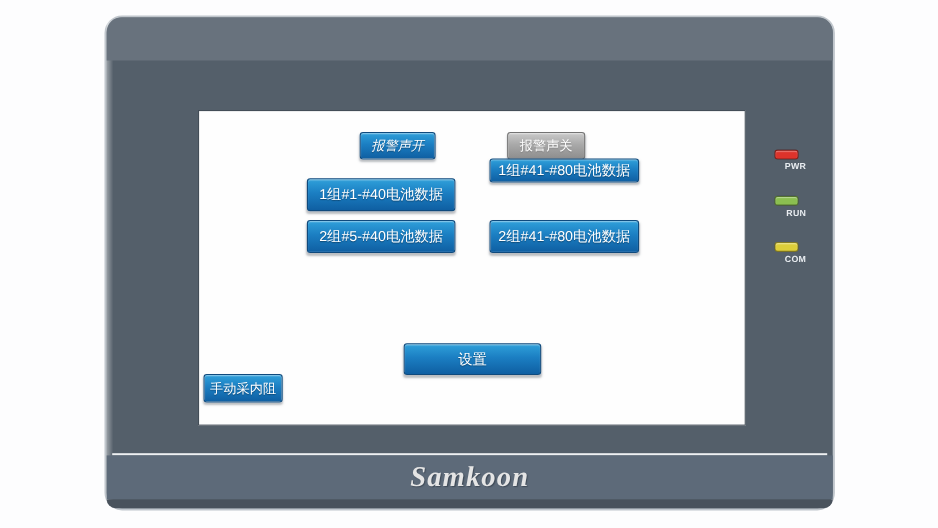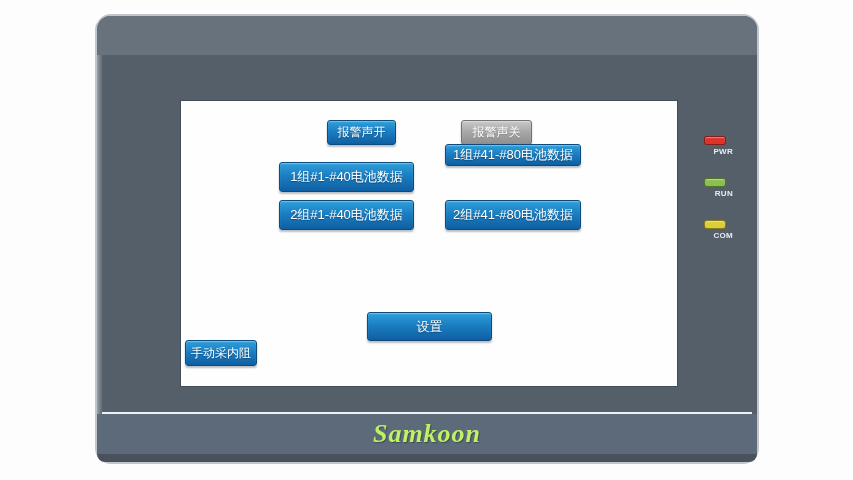--- a/index.html
+++ b/index.html
@@ -48,21 +48,21 @@
     box-shadow: 0 2px 2px rgba(60,70,80,0.35), inset 0 1px 1px rgba(255,255,255,0.35);
   }
   .btn.gray {
     background: linear-gradient(180deg, #c9c9c9 0%, #a9a9a9 45%, #8e8e8e 100%);
     border-color: #737373;
     text-shadow: 0 1px 1px rgba(80,80,80,0.35);
   }
   .btn.small { font-size: 12px; }
 
   
-  .b-alarm-on   { left: 146px; top: 19px;  width: 69px;  height: 25px; }
+  .b-alarm-on   { left: 146px; top: 19px;  width: 69px;  height: 25px; font-style: italic; }
   .b-alarm-off  { left: 280px; top: 19px;  width: 71px;  height: 25px; }
   .b-g1a        { left: 98px;  top: 61px;  width: 135px; height: 30px; }
   .b-g1b        { left: 264px; top: 43px;  width: 136px; height: 22px; }
   .b-g2a        { left: 98px;  top: 99px;  width: 135px; height: 30px; }
   .b-g2b        { left: 264px; top: 99px;  width: 136px; height: 30px; }
   .b-single     { left: 186px; top: 138px; width: 125px; height: 29px; }
   .b-history    { left: 186px; top: 175px; width: 125px; height: 29px; }
   .b-settings   { left: 186px; top: 211px; width: 125px; height: 29px; }
   .b-manual     { left: 4px;  top: 239px; width: 72px;  height: 26px; }
 
@@ -87,21 +87,21 @@
     background: #eef0f2;
   }
   .logo-band {
     position: absolute; left: 0; top: 398px; width: 100%; height: 40px;
     background: #5d6a79;
     display: flex; align-items: center; justify-content: center;
   }
   .logo {
     font-family: "Liberation Serif", "DejaVu Serif", serif;
     font-style: italic; font-weight: bold;
-    font-size: 26px; color: #bef264; letter-spacing: 1px;
+    font-size: 26px; color: #e5e5e5; letter-spacing: 1px;
     text-shadow: 1px 1px 1px rgba(40,50,60,0.55);
   }
   .device-bottom {
     position: absolute; left: 0; top: 438px; width: 100%; height: 8px;
     background: #49525c; border-radius: 0 0 13px 13px;
   }
 </style>
 </head>
 <body>
 
@@ -109,21 +109,21 @@
   <div class="device">
 
     <div class="bezel-top"></div>
 
     <div class="screen">
       <button class="btn small b-alarm-on">报警声开</button>
       <button class="btn small gray b-alarm-off">报警声关</button>
 
       <button class="btn b-g1a">1组#1-#40电池数据</button>
       <button class="btn b-g1b">1组#41-#80电池数据</button>
-      <button class="btn b-g2a">2组#1-#40电池数据</button>
+      <button class="btn b-g2a">2组#5-#40电池数据</button>
       <button class="btn b-g2b">2组#41-#80电池数据</button>
 
       <button class="btn b-settings">设置</button>
 
       <button class="btn small b-manual">手动采内阻</button>
     </div>
 
     <div class="led led-pwr">
       <div class="led-light" style="background: rgb(221, 51, 43);"></div>
       <div class="led-label">PWR</div>

